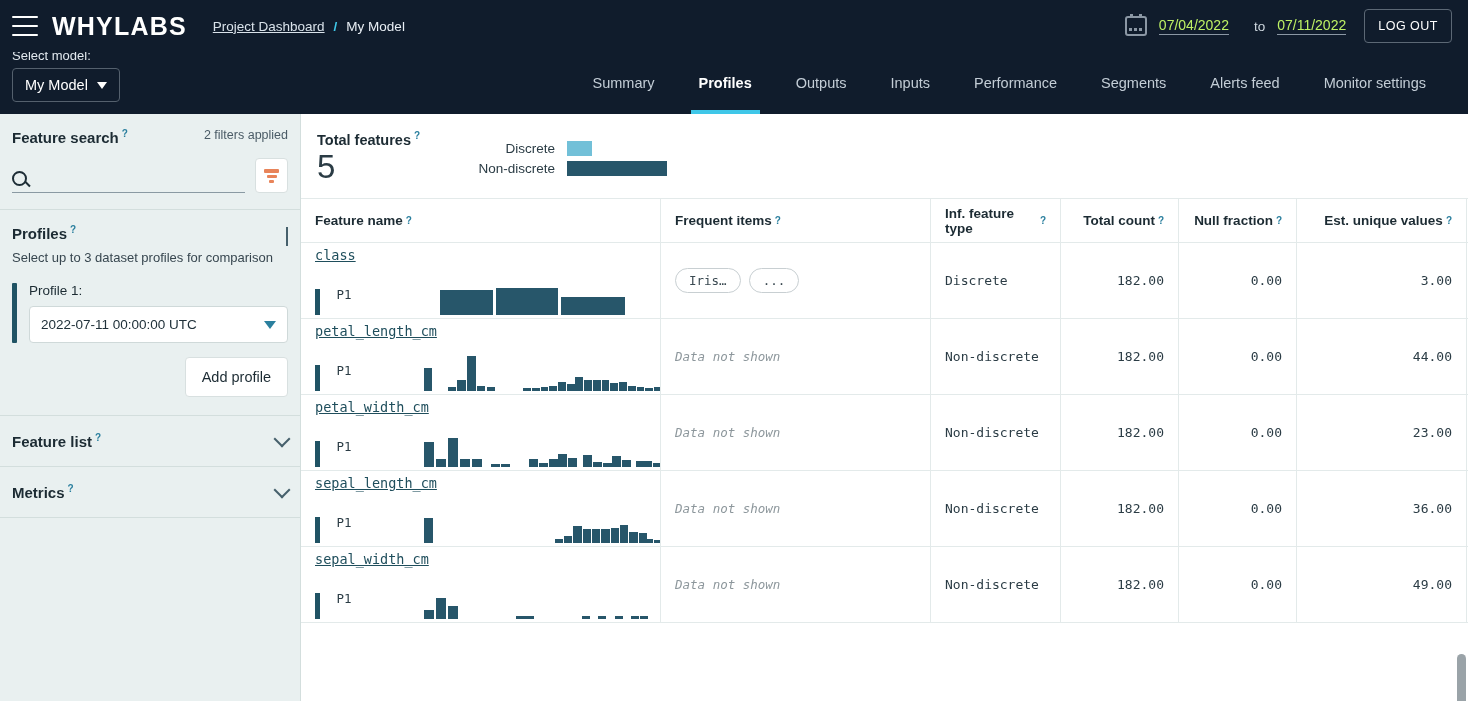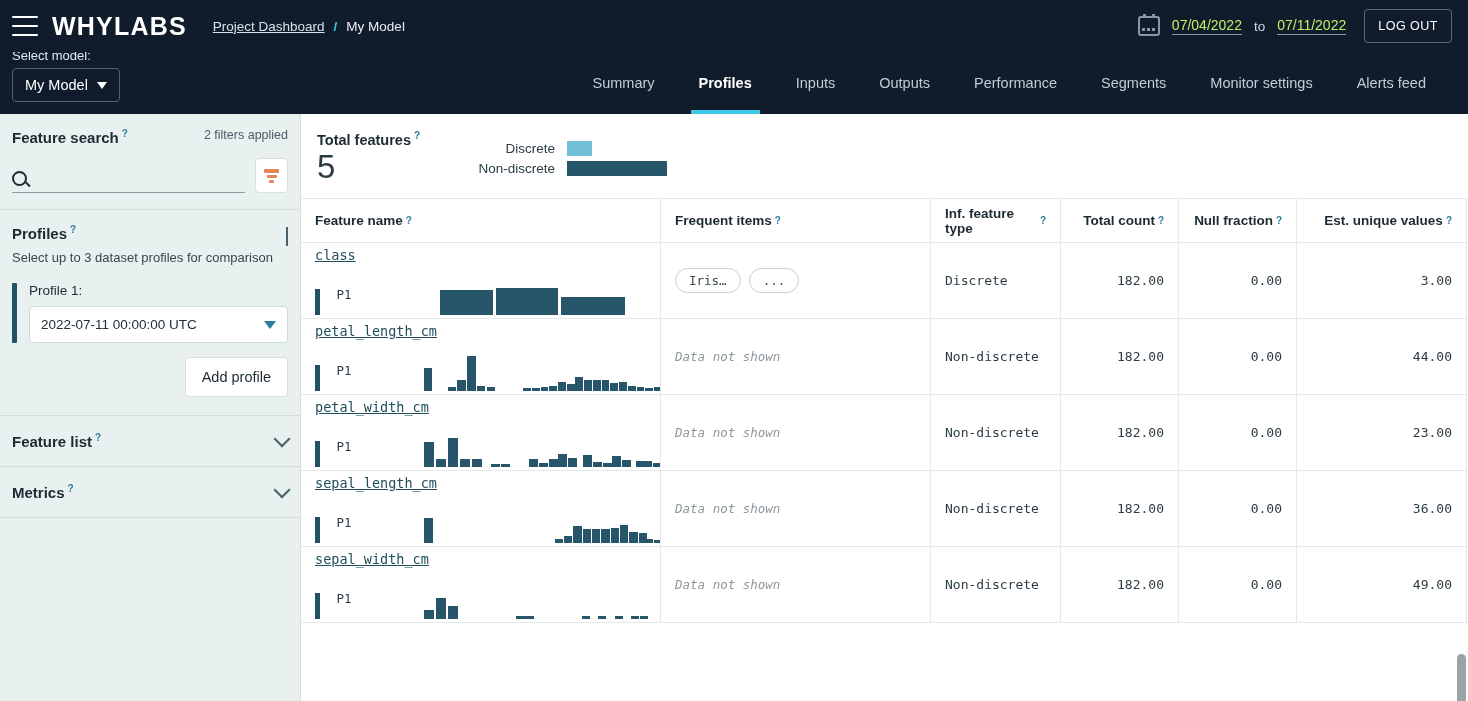--- a/index.html
+++ b/index.html
@@ -26,21 +26,21 @@
   .crumb-sep { color: #3FC7E8; margin: 0 9px; font-weight: 600; }
   .crumb-current { color: #e8eef4; }
   .topbar-right { margin-left: auto; display: flex; align-items: center; gap: 12px; }
   .cal-icon { width: 22px; height: 20px; border: 2px solid #8b97a4; border-radius: 3px;
     position: relative; }
   .cal-icon::before { content: ""; position: absolute; top: -4px; left: 3px; width: 3px; height: 4px; background: #8b97a4; }
   .cal-icon::after { content: ""; position: absolute; top: -4px; right: 3px; width: 3px; height: 4px; background: #8b97a4; }
   .cal-dots { position: absolute; bottom: 3px; left: 2px; right: 2px; height: 3px;
     background: repeating-linear-gradient(to right, #8b97a4 0 3px, transparent 3px 5px); }
   .date-val { color: #bef264; font-size: 14px; border-bottom: 1px solid #8b97a4; padding-bottom: 1px; cursor: pointer; }
-  .date-to { color: #cfd8e0; font-size: 13.5px; }
+  .date-to { color: #cfd8e0; font-size: 13.5px; margin-left: 13px; }
   .logout-btn { color: #fff; font-size: 12.5px; letter-spacing: .5px; border: 1px solid #5c6875;
     border-radius: 4px; padding: 9px 13px; background: transparent; cursor: pointer; margin-left: 6px; }
 
   
   .navbar { height: 62px; flex: 0 0 62px; background: #101C2C; display: flex;
     align-items: stretch; justify-content: flex-end; padding-right: 20px; position: relative; }
   .model-select { position: absolute; left: 12px; top: -4px; }
   .model-label { color: #e2e9ef; font-size: 13px; margin-bottom: 5px; }
   .model-box { border: 1px solid #54606d; border-radius: 4px; padding: 8px 12px;
     display: flex; align-items: center; gap: 9px; cursor: pointer; }
@@ -190,36 +190,36 @@
       </div>
     </div>
     <div class="nav-tabs">
         <div class="nav-tab">
           <span>Summary</span>
         </div>
         <div class="nav-tab active">
           <span>Profiles</span>
         </div>
         <div class="nav-tab">
+          <span>Outputs</span>
+        </div>
+        <div class="nav-tab">
           <span>Inputs</span>
         </div>
         <div class="nav-tab">
-          <span>Outputs</span>
-        </div>
-        <div class="nav-tab">
           <span>Performance</span>
         </div>
         <div class="nav-tab">
           <span>Segments</span>
         </div>
         <div class="nav-tab">
+          <span>Alerts feed</span>
+        </div>
+        <div class="nav-tab">
           <span>Monitor settings</span>
-        </div>
-        <div class="nav-tab">
-          <span>Alerts feed</span>
         </div>
       </div>
   </div>
 
   <div class="body">
 
     <div class="sidebar">
 
       <div class="sb-sec">
         <div class="sb-head">

